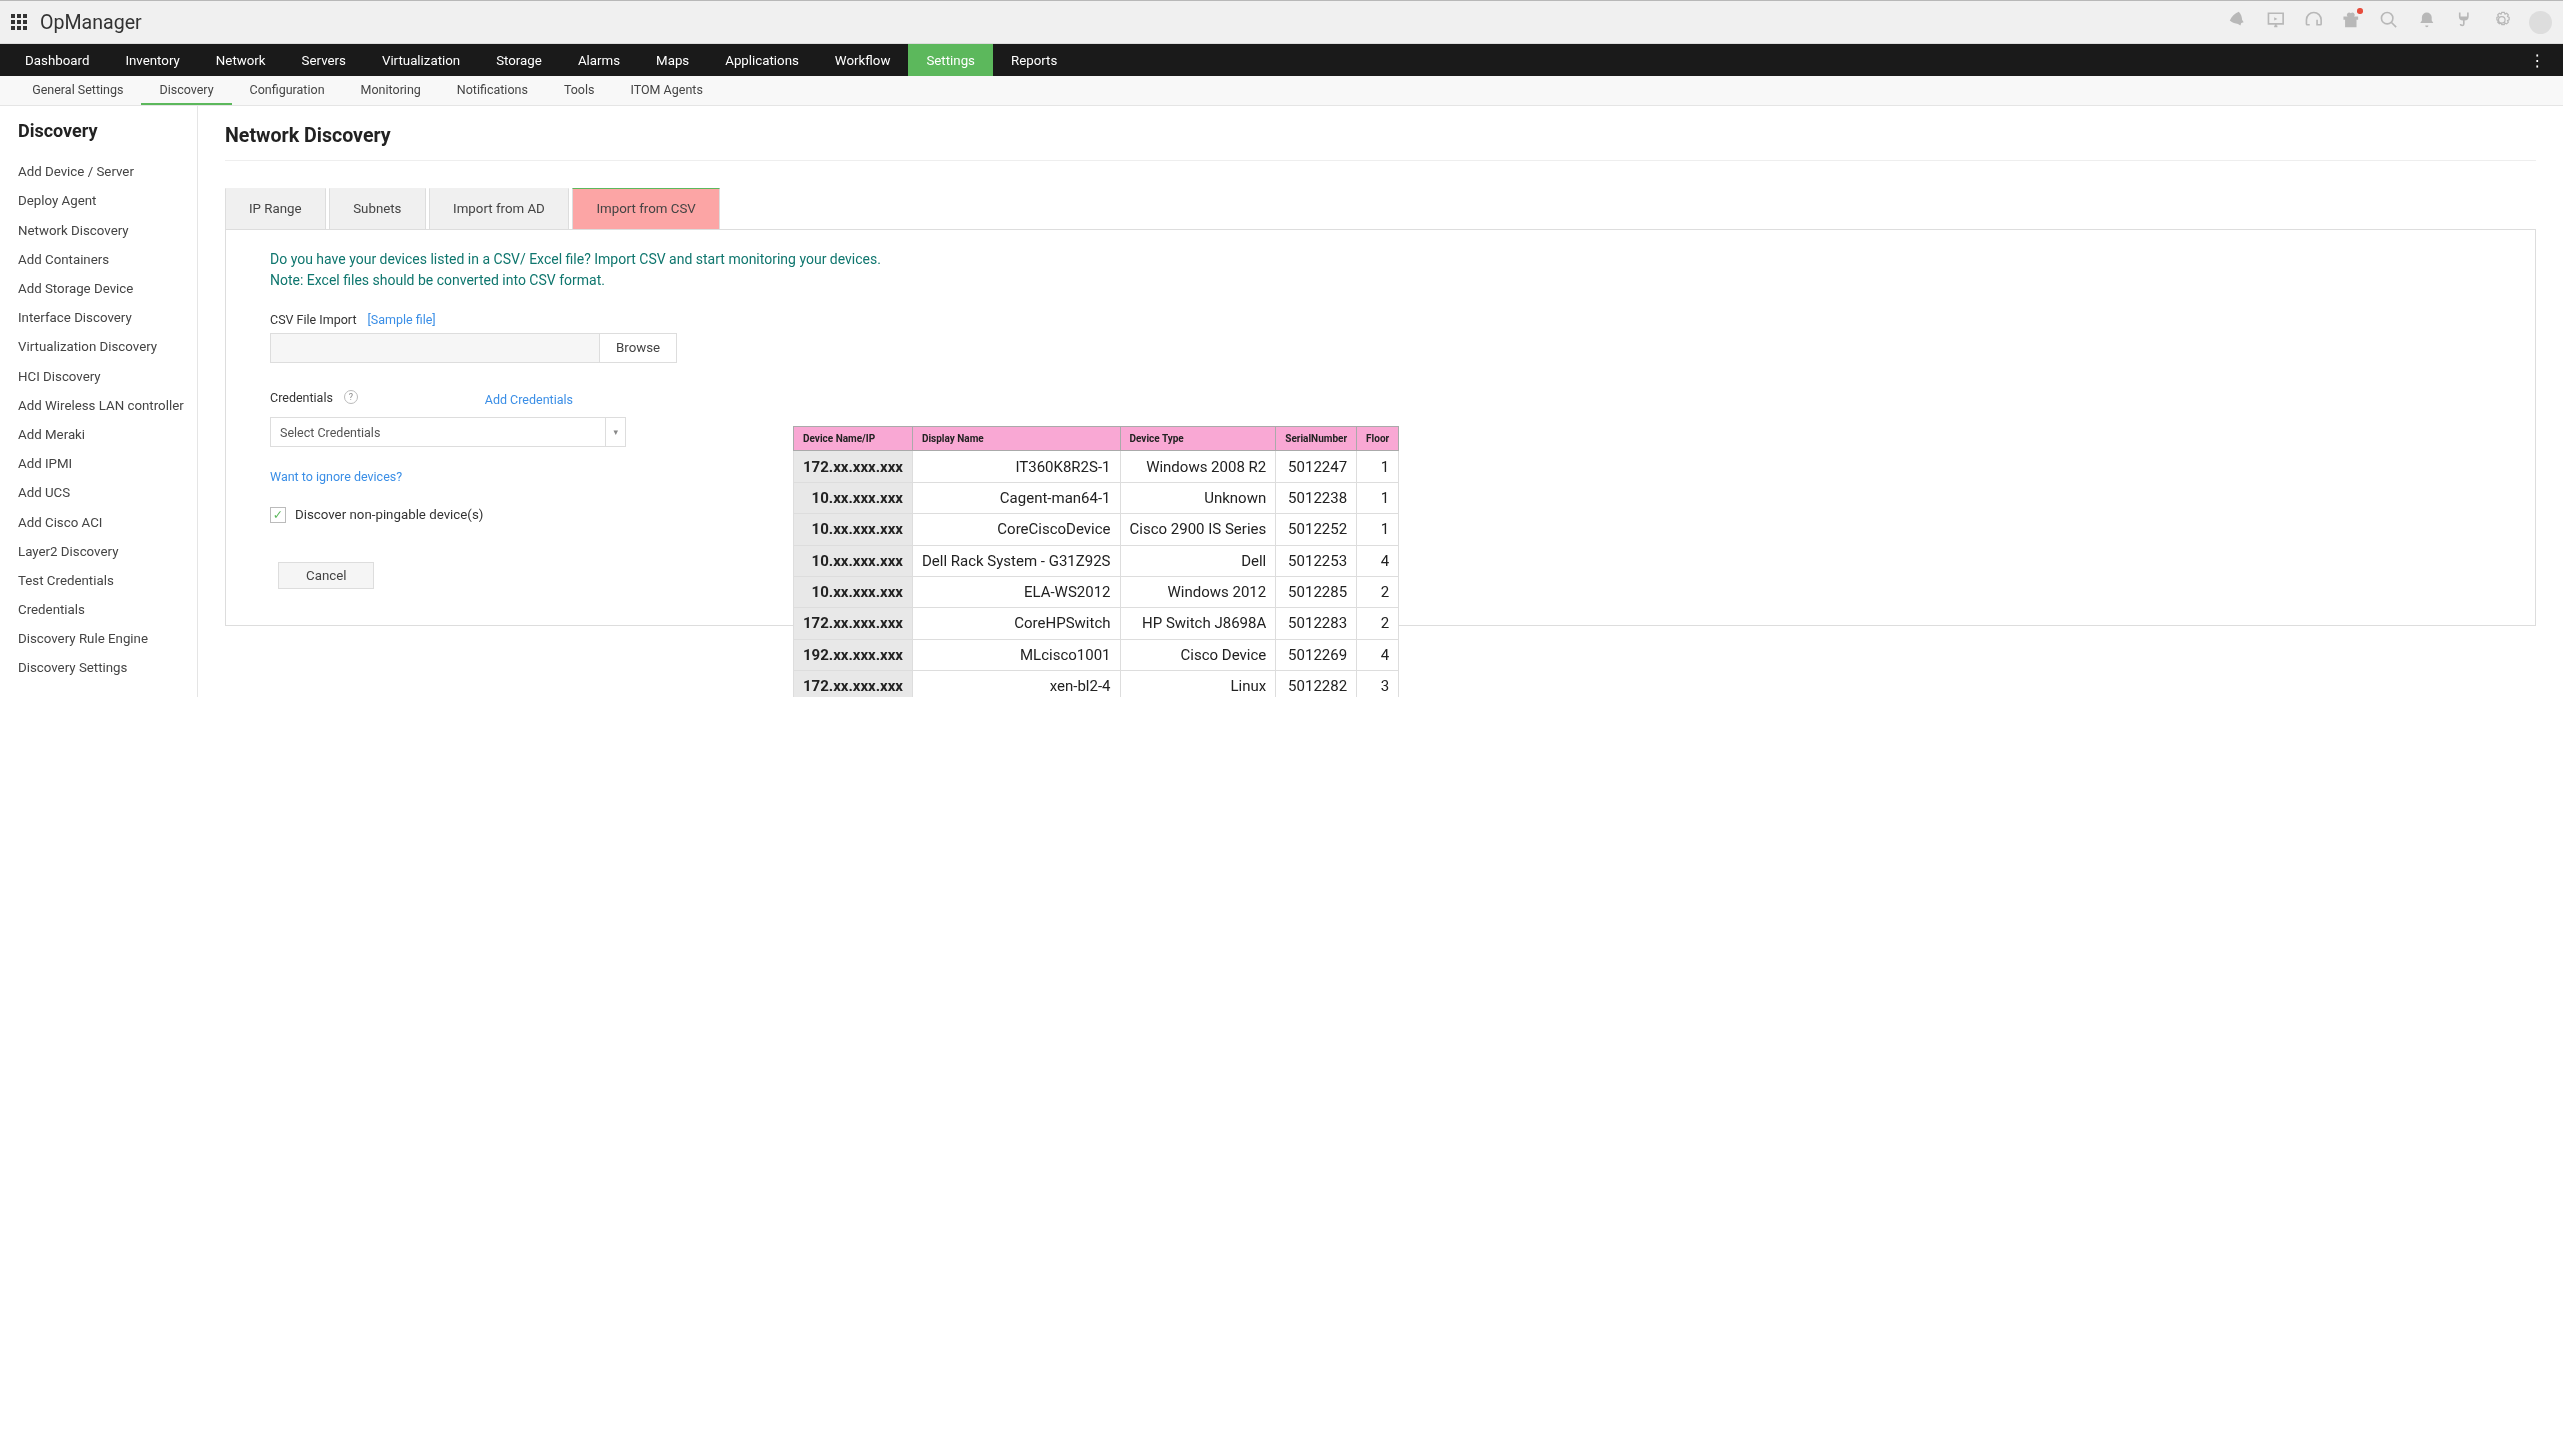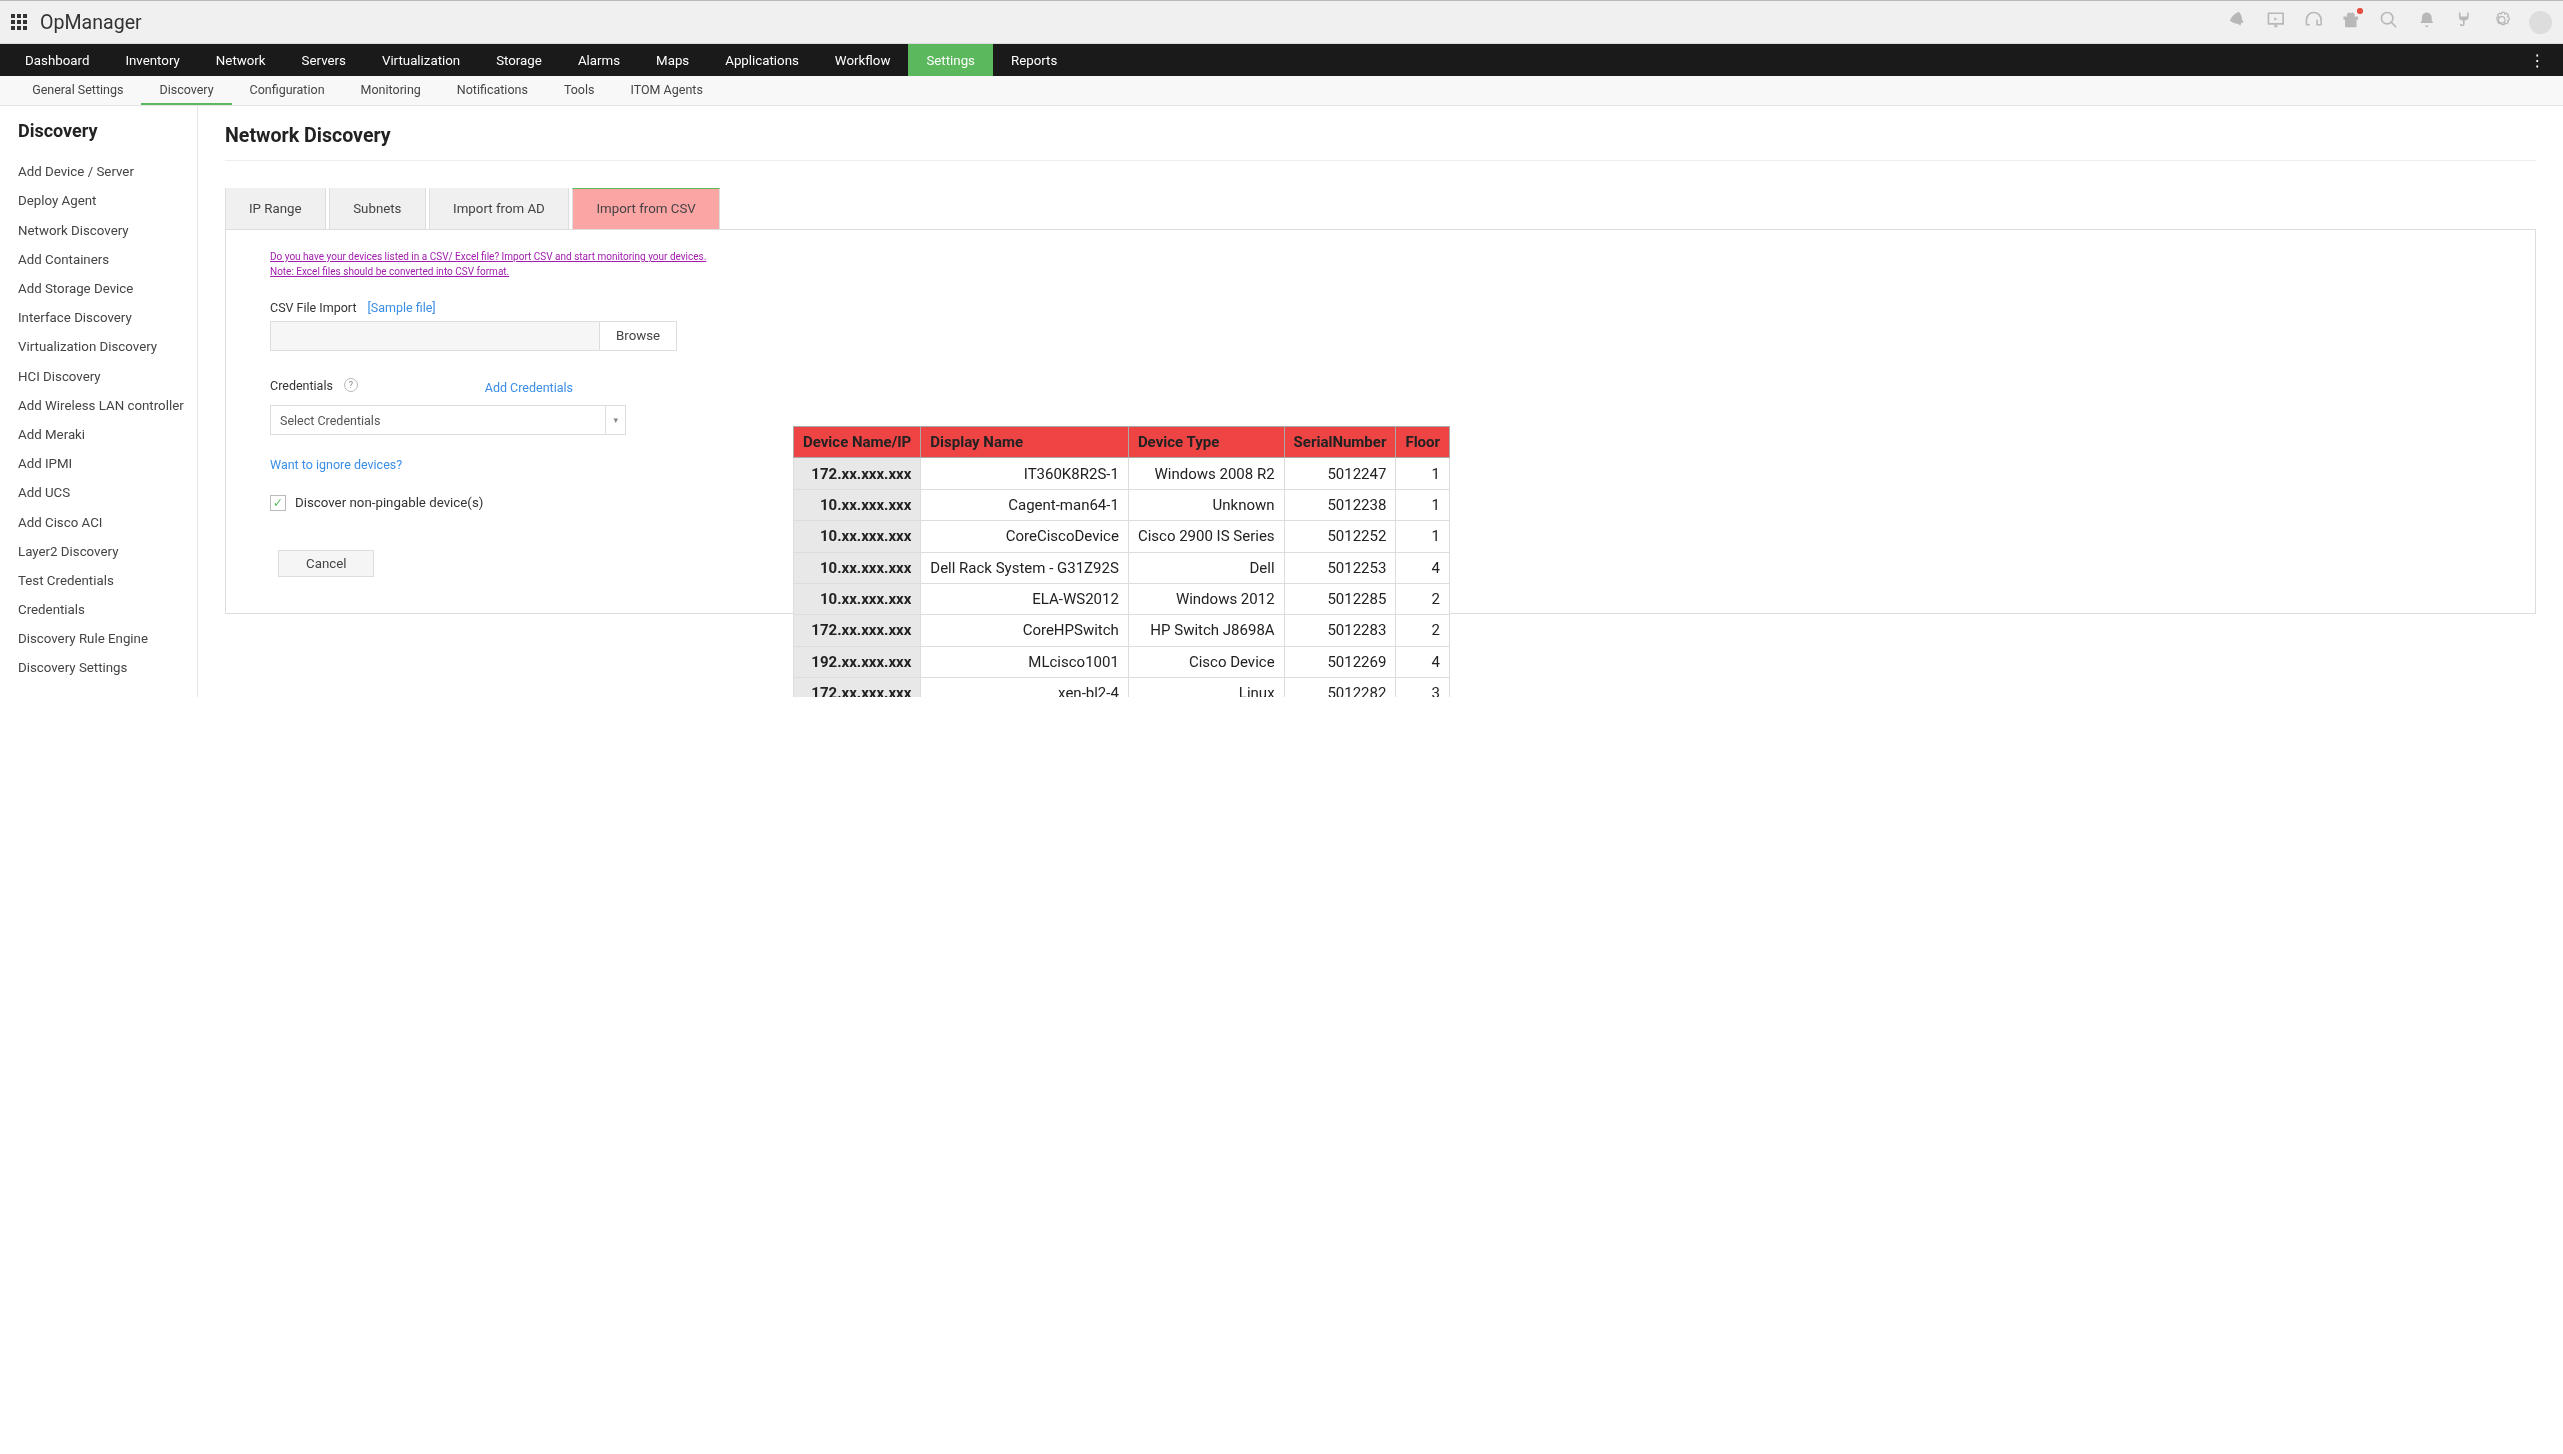--- a/index.html
+++ b/index.html
@@ -32,21 +32,21 @@
 .sidebar-item { font-size: 13.3px; color: #444; padding: 7.1px 0; cursor: pointer; }
 
 .main { flex: 1; padding: 18px 0 0 27px; position: relative; }
 .page-title { font-size: 19.6px; font-weight: 700; color: #222; padding-bottom: 12.5px; border-bottom: 0.9px solid #eee; margin-bottom: 27px; margin-right: 27px; }
 
 .tabs { display: flex; }
 .tab { padding: 12.5px 23px; background: #f0f0f0; border: 0.9px solid #ddd; border-bottom: none; margin-right: 3.6px; font-size: 13.3px; color: #444; cursor: pointer; border-top: 1.8px solid transparent; }
 .tab.active { background: #fca5a5; border-top: 1.8px solid #5cb85c; }
 
 .tab-content { border: 0.9px solid #ddd; padding: 19.6px 36px 36px 44px; margin-right: 27px; min-height: 374px; }
-.info-text { color: #a21caf; font-size: 10px; line-height: 1.5; margin-bottom: 21.4px; text-decoration: underline; }
+.info-text { color: #0f766e; font-size: 14px; line-height: 1.5; margin-bottom: 21.4px; }
 .field-label { font-size: 12.5px; color: #333; margin-bottom: 5.3px; display: flex; align-items: center; gap: 11px; }
 .sample-link { color: #3a8ee6; cursor: pointer; }
 
 .file-row { display: flex; margin-bottom: 27px; }
 .file-input { width: 329px; height: 30px; background: #f6f6f6; border: 0.9px solid #ddd; border-right: none; }
 .browse-btn { height: 30px; padding: 0 16px; background: #fff; border: 0.9px solid #ddd; font-size: 13.3px; color: #444; cursor: pointer; }
 
 .cred-row { display: flex; align-items: center; justify-content: space-between; width: 303px; margin-bottom: 7.1px; }
 .help-badge { width: 14.2px; height: 14.2px; border: 0.9px solid #bbb; border-radius: 50%; display: inline-flex; align-items: center; justify-content: center; font-size: 9px; color: #888; }
 .add-cred-link { color: #3a8ee6; font-size: 12.5px; cursor: pointer; }
@@ -55,21 +55,21 @@
 
 .ignore-link { color: #3a8ee6; font-size: 12.5px; margin-top: 21.4px; display: block; cursor: pointer; }
 
 .checkbox-row { display: flex; align-items: center; gap: 9px; margin-top: 23px; font-size: 13.3px; color: #333; }
 .checkbox { width: 16px; height: 16px; border: 0.9px solid #bbb; background: #fff; display: flex; align-items: center; justify-content: center; color: #5cb85c; font-size: 12.5px; cursor: pointer; }
 
 .button-row { margin-top: 39px; display: flex; gap: 10.7px; margin-left: 8px; }
 .cancel-btn { padding: 5.3px 27px; background: #f5f5f5; border: 0.9px solid #ddd; font-size: 13.3px; color: #444; cursor: pointer; }
 
 .preview-table { position: absolute; top: 320px; left: 595px; right: 0; border-collapse: collapse; background: #fff; font-size: 13.3px; }
-.preview-table th { background: #ef4444; text-align: left; padding: 6.2px 9px; font-weight: 700; border: 0.9px solid #aaa; color: #222; font-size: 15px; }
+.preview-table th { background: #f9a8d4; text-align: left; padding: 6.2px 9px; font-weight: 700; border: 0.9px solid #aaa; color: #222; font-size: 10px; }
 .preview-table td { padding: 6.2px 9px; border: 0.9px solid #ddd; color: #222; font-size: 15px; text-align: right; }
 .preview-table td.ip-cell { background: #e8e8e8; font-weight: 700; }
 .preview-table th.num, .preview-table td.num { text-align: right; }
 </style>
 </head>
 <body>
 
 <div class="topbar">
   <div class="topbar-left">
     <div class="apps-grid">

